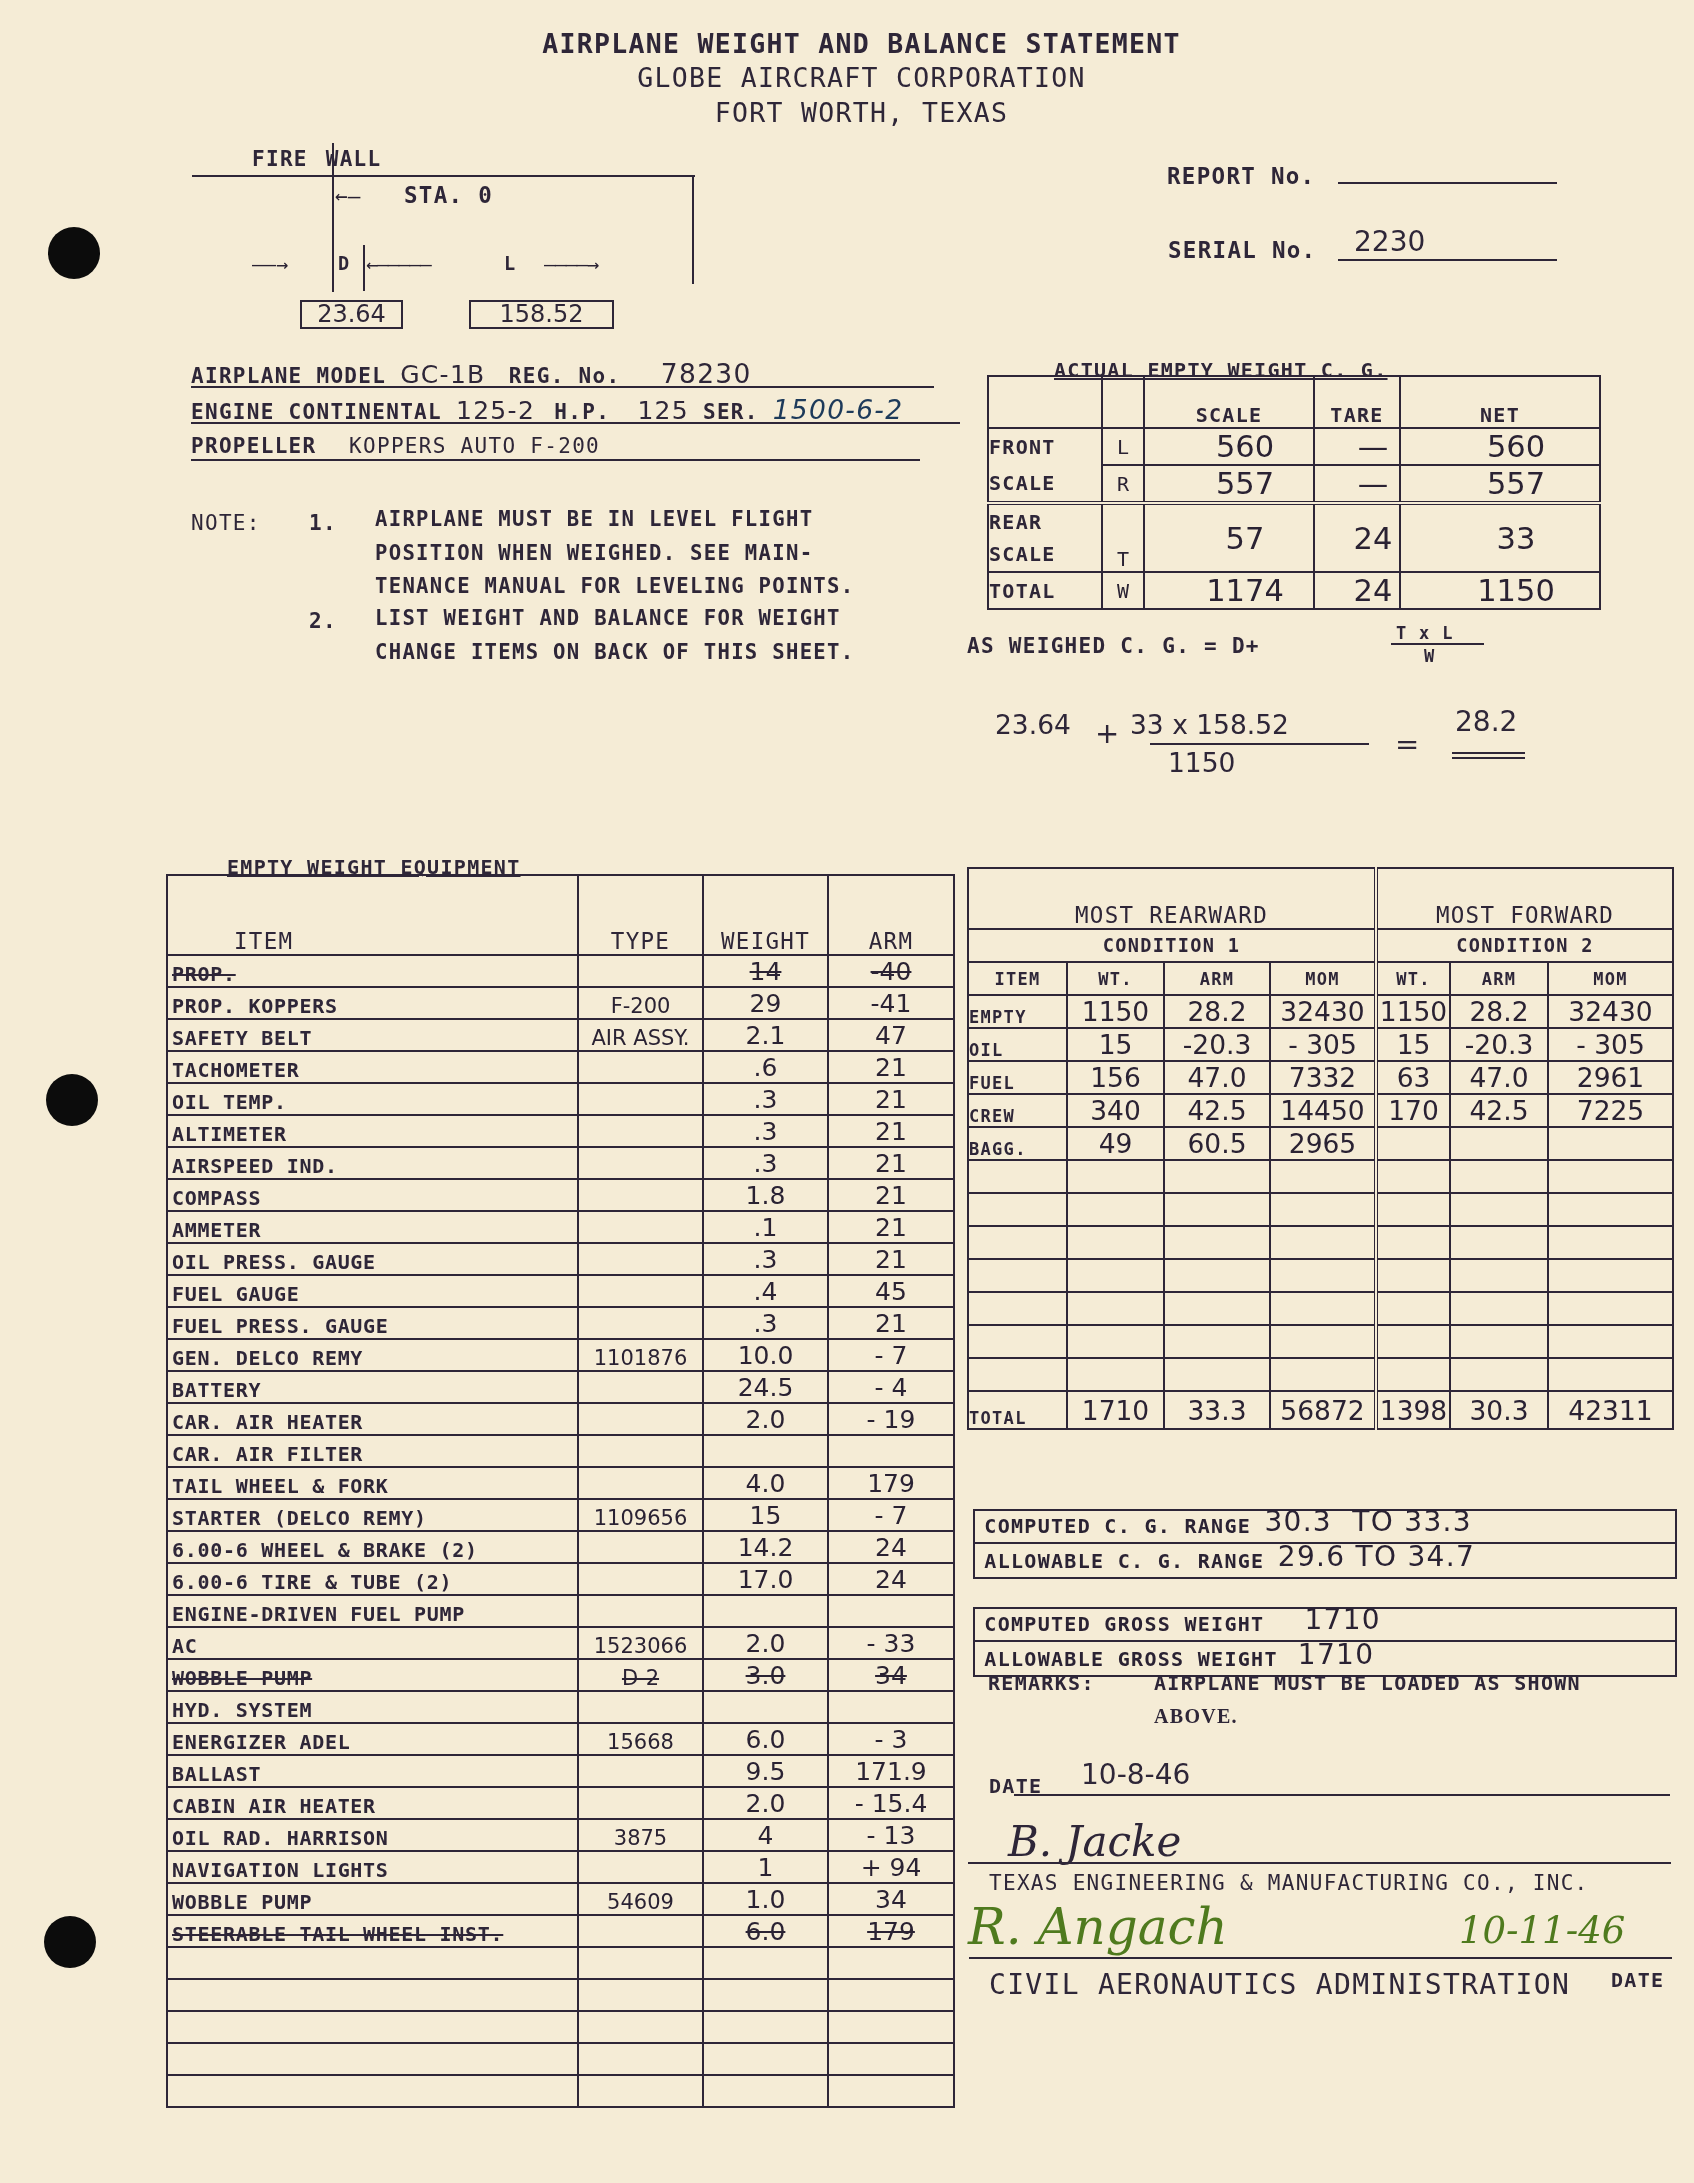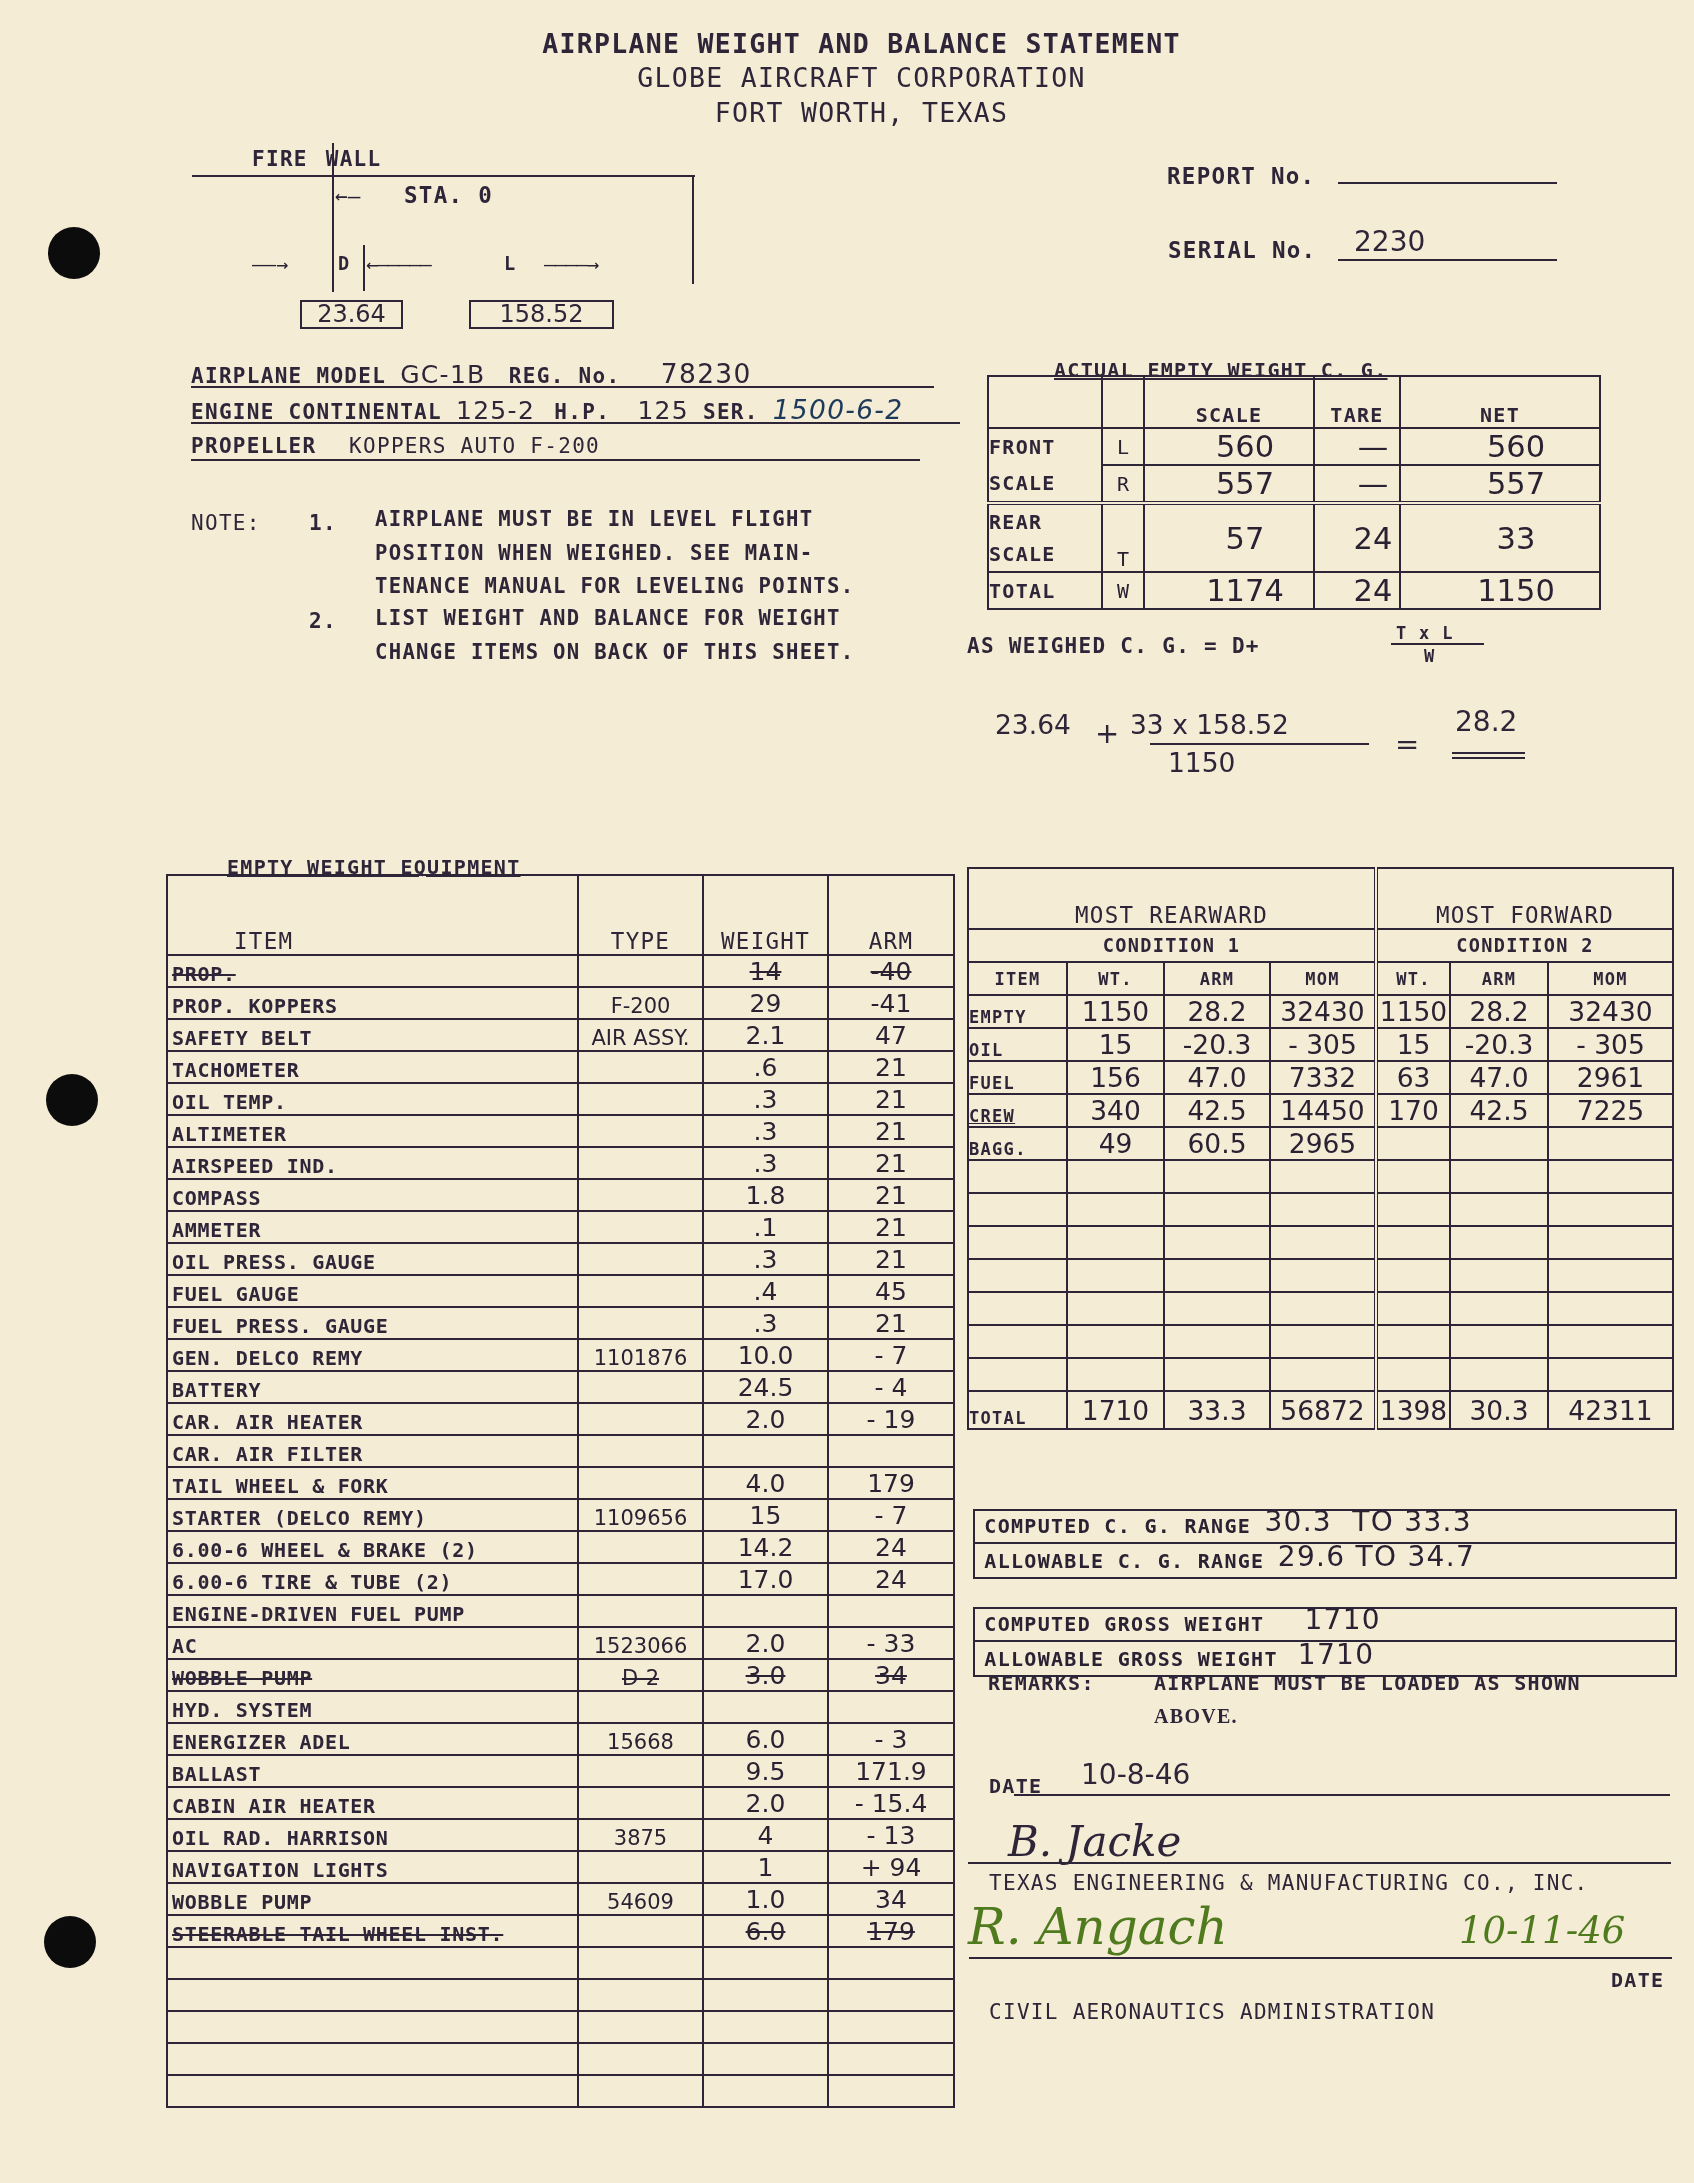--- a/index.html
+++ b/index.html
@@ -441,21 +441,21 @@
       <tr>
         <td class="typed" style="text-align:left;font-size:17px;vertical-align:bottom;">FUEL</td>
         <td class="big">156</td>
         <td class="big">47.0</td>
         <td class="big" style="border-right:4.6px double #2e2638;">7332</td>
         <td class="big">63</td>
         <td class="big">47.0</td>
         <td class="big">2961</td>
       </tr>
       <tr>
-        <td class="typed" style="text-align:left;font-size:17px;vertical-align:bottom;text-decoration:underline;">CREW</td>
+        <td class="typed" style="text-align:left;font-size:17px;vertical-align:bottom;">CREW</td>
         <td class="big">340</td>
         <td class="big">42.5</td>
         <td class="big" style="border-right:4.6px double #2e2638;">14450</td>
         <td class="big">170</td>
         <td class="big">42.5</td>
         <td class="big">7225</td>
       </tr>
       <tr>
         <td class="typed" style="text-align:left;font-size:17px;vertical-align:bottom;border-radius:15px;">BAGG.</td>
         <td class="big">49</td>
@@ -572,15 +572,15 @@
 <div class="abs hand" style="left:1081px; top:1758px; font-size:28px;">10-8-46</div>
 <div class="line" style="left:1014px; top:1794px; width:656px; height:2px;"></div>
 
 <div class="abs" style="left:1008px; top:1817px; font-family:'DejaVu Serif', serif; font-style:italic; font-size:42px; color:#2e2638;">B. Jacke</div>
 <div class="line" style="left:968px; top:1862px; width:703px; height:2px;"></div>
 <div class="abs typed" style="left:989px; top:1871px; font-size:21px; white-space:nowrap; font-weight:normal;">TEXAS ENGINEERING &amp; MANUFACTURING CO., INC.</div>
 
 <div class="abs ink-green" style="left:968px; top:1898px; font-size:50px;">R. Angach</div>
 <div class="abs ink-green" style="left:1459px; top:1909px; font-size:37px;">10-11-46</div>
 <div class="line" style="left:969px; top:1957px; width:703px; height:2px;"></div>
-<div class="abs typed" style="left:989px; top:1968px; font-size:21px; font-weight:normal;margin-top:32px;">CIVIL AERONAUTICS ADMINISTRATION</div>
+<div class="abs typed" style="left:989px; top:1968px; font-size:28px; font-weight:normal;">CIVIL AERONAUTICS ADMINISTRATION</div>
 <div class="abs typed" style="left:1611px; top:1968px; font-size:20px;">DATE</div>
 
 
 </body></html>

